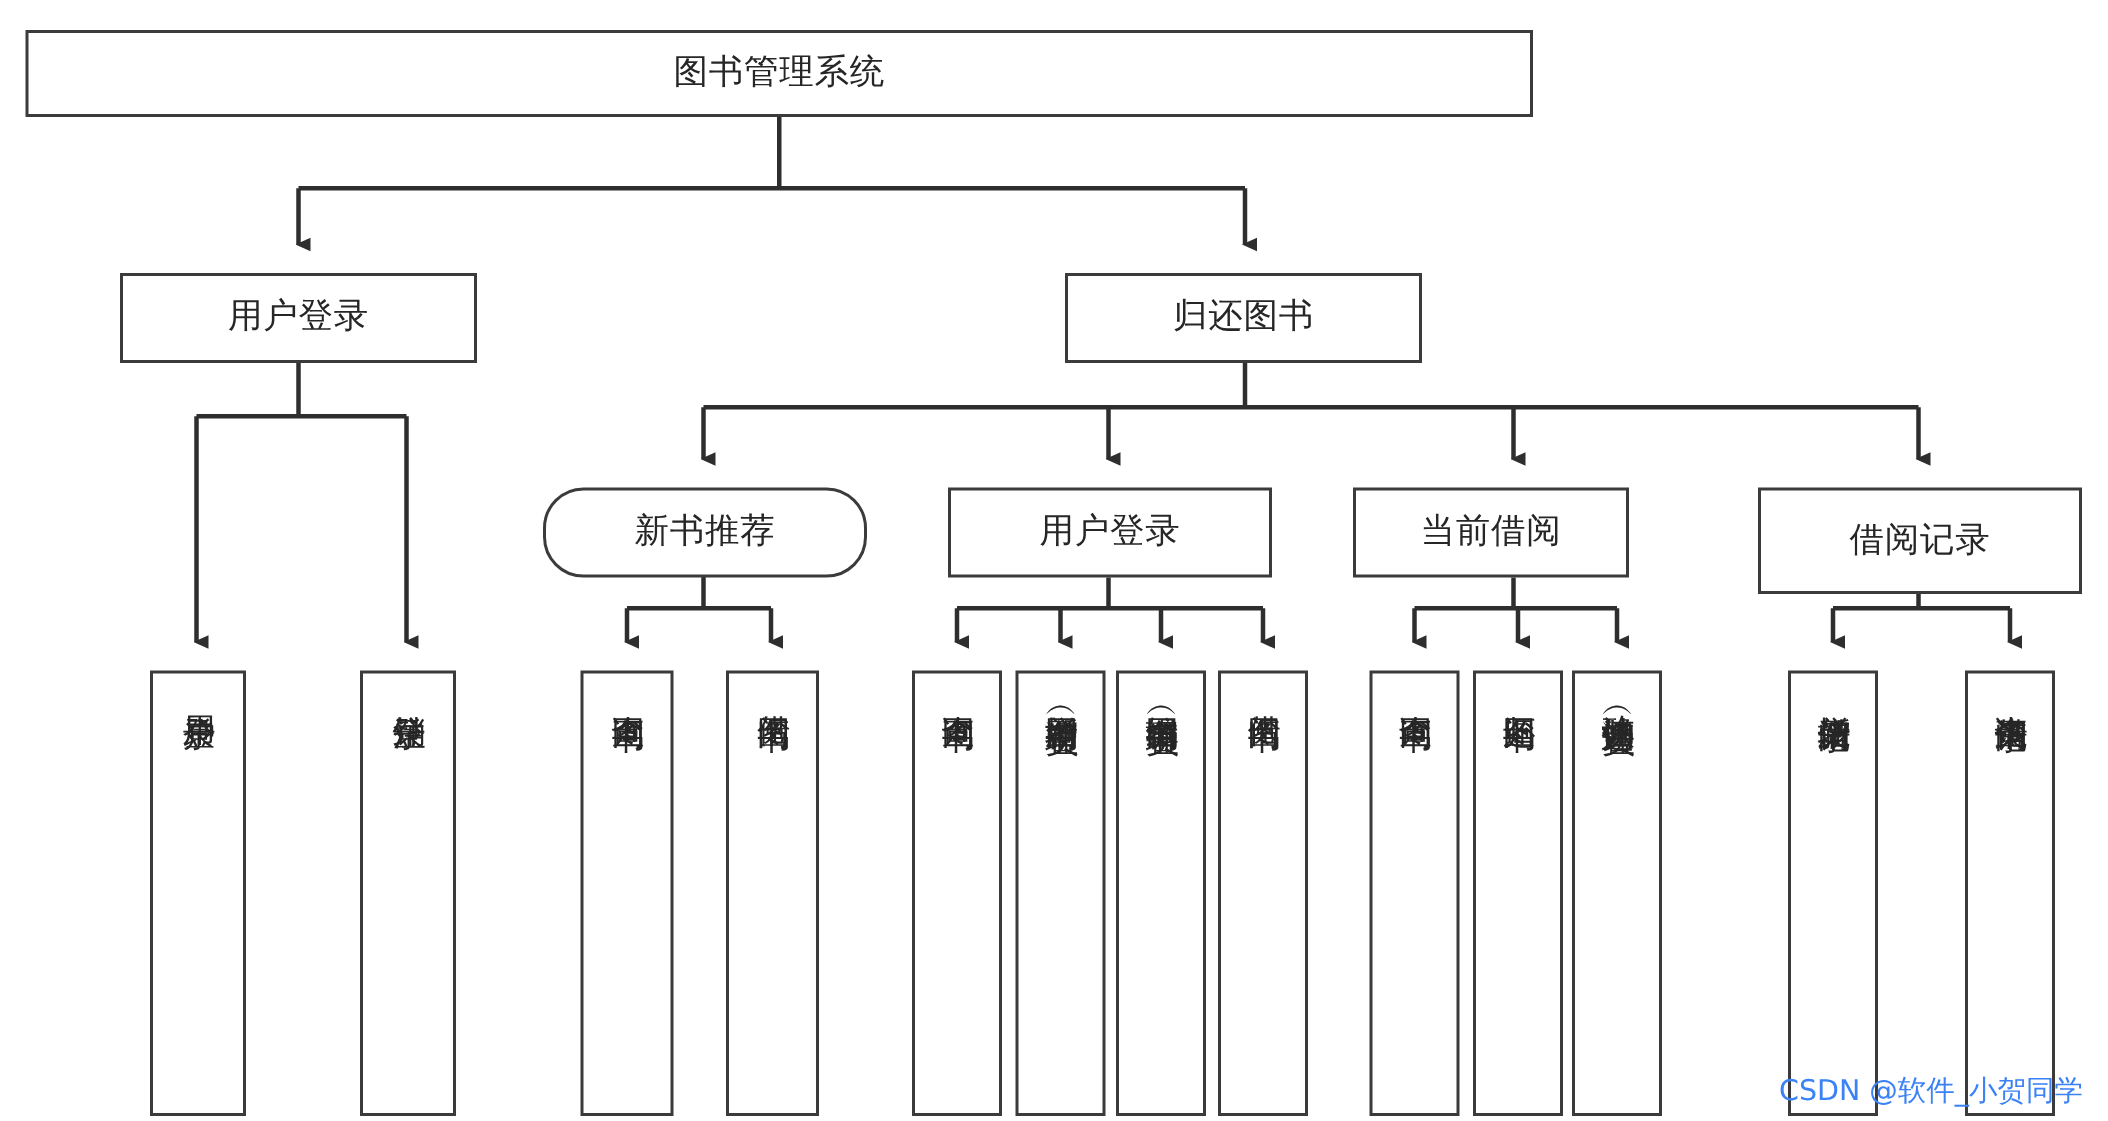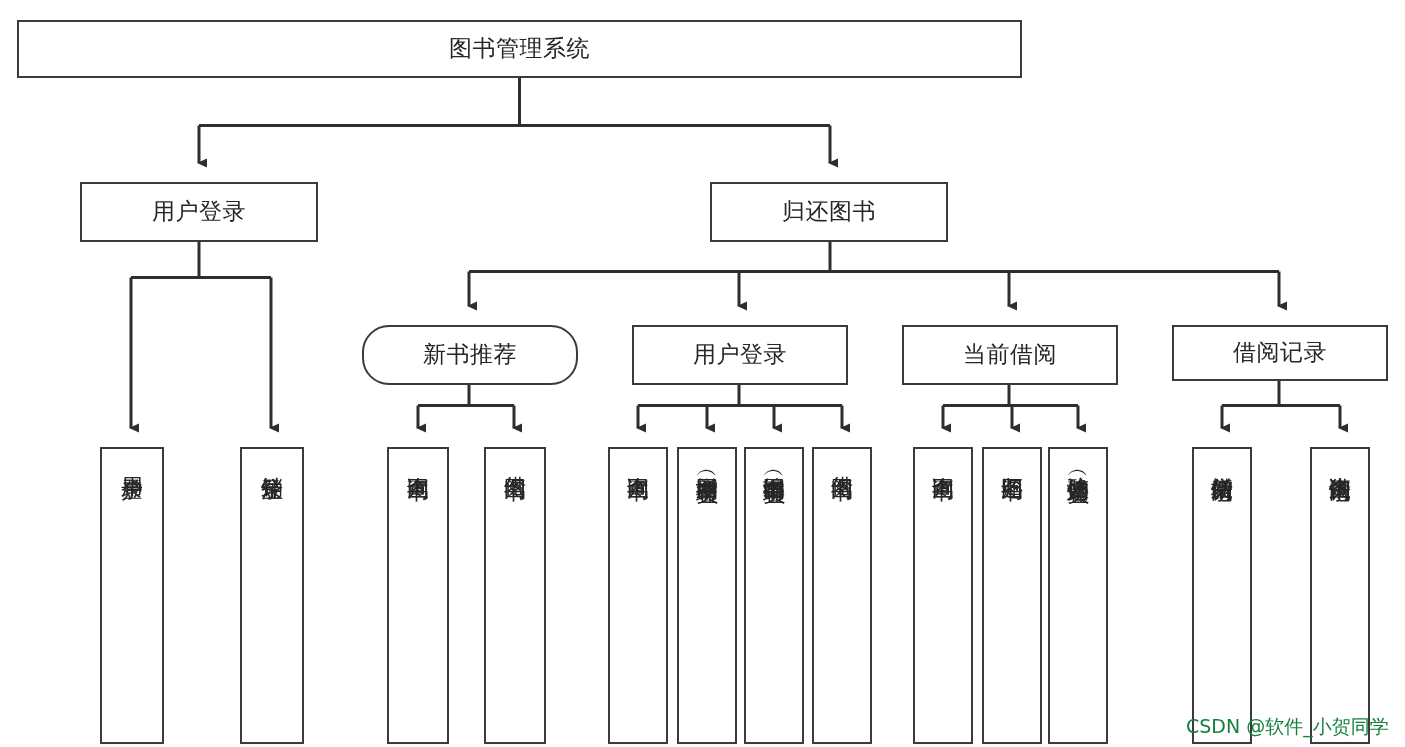--- a/index.html
+++ b/index.html
@@ -62,21 +62,21 @@
     line-height: 1.08;
     letter-spacing: 1px;
     white-space: normal;
     max-height: 282px;
   }
   .watermark {
     position: absolute;
     left: 1186px;
     top: 714px;
     font-size: 19px;
-    color: #15803d;
+    color: #3b82f6;
     z-index: 9;
     white-space: nowrap;
     font-family: "DejaVu Sans", "Liberation Sans", sans-serif;
   }
 </style>
 </head>
 <body>
 
 <div id="diagram-root">
 
@@ -143,24 +143,24 @@
   <div class="node node-horizontal" style="left:710px; top:172px; width:238px; height:60px;">
     <span class="label">归还图书</span>
   </div>
 
   <div class="node node-horizontal" style="left:362px; top:315px; width:216px; height:60px;border-radius:27px;">
     <span class="label">新书推荐</span>
   </div>
   <div class="node node-horizontal" style="left:632px; top:315px; width:216px; height:60px;">
     <span class="label">用户登录</span>
   </div>
-  <div class="node node-horizontal" style="left:902px; top:315px; width:216px; height:60px;">
+  <div class="node node-horizontal" style="left:902px; top:315px; width:184px; height:60px;">
     <span class="label">当前借阅</span>
   </div>
-  <div class="node node-horizontal" style="left:1172px; top:315px; width:216px; height:56px;">
+  <div class="node node-horizontal" style="left:1172px; top:315px; width:216px; height:71px;">
     <span class="label">借阅记录</span>
   </div>
 
   <div class="node node-vertical" style="left:100px; top:437px; width:64px; height:297px;">
     <span class="label">用户登录</span>
   </div>
   <div class="node node-vertical" style="left:240px; top:437px; width:64px; height:297px;">
     <span class="label">注销登录</span>
   </div>
 

